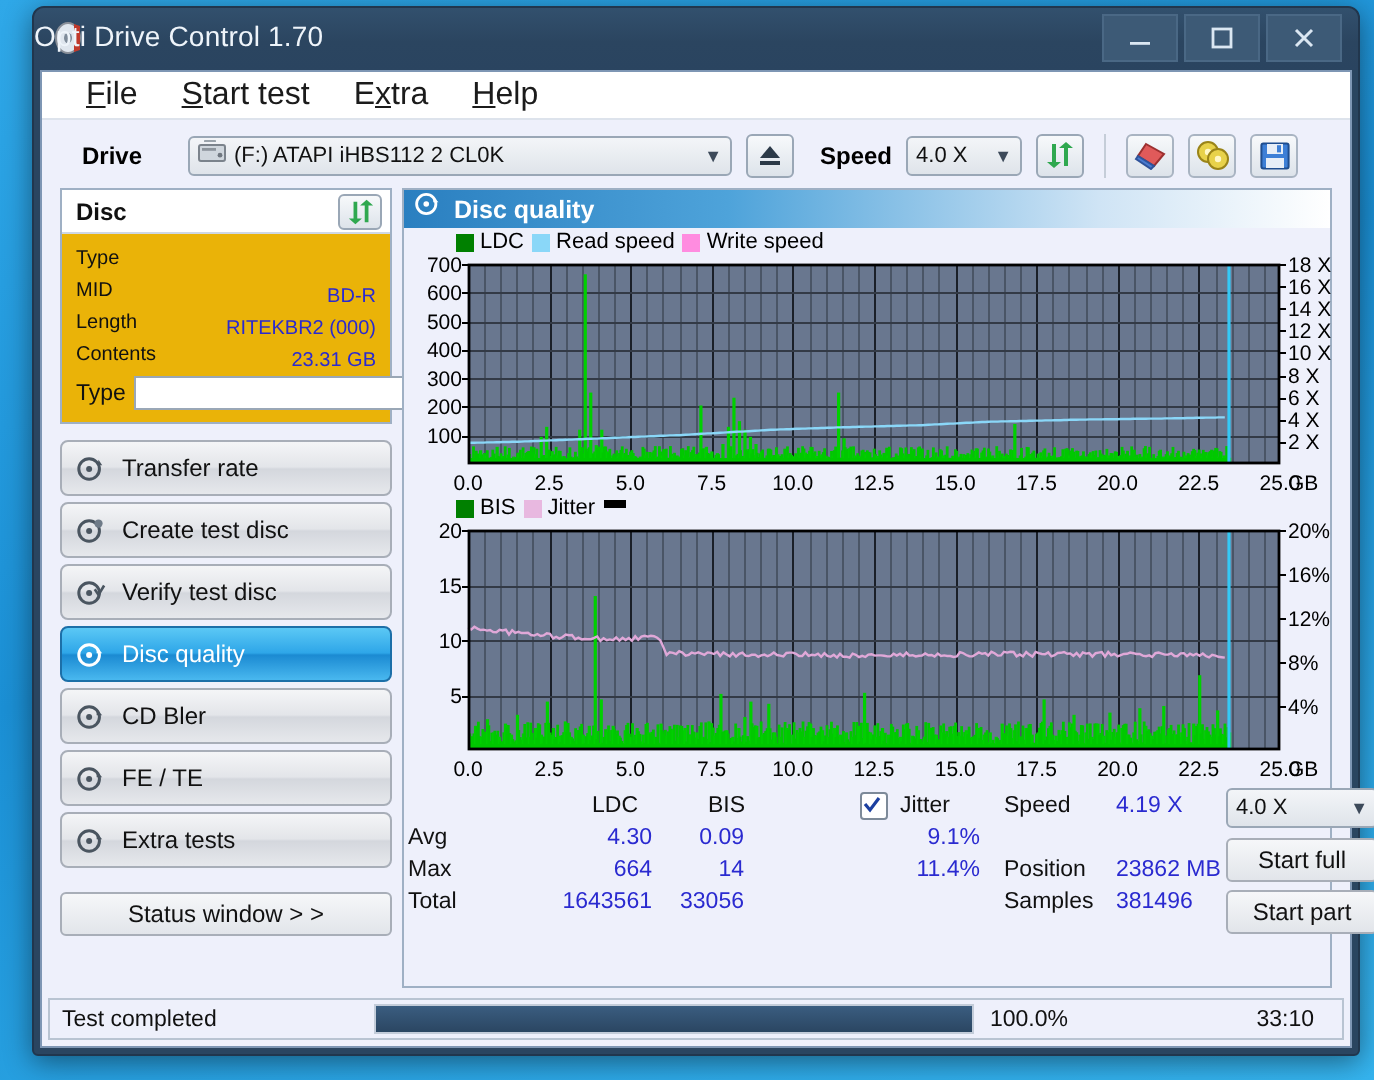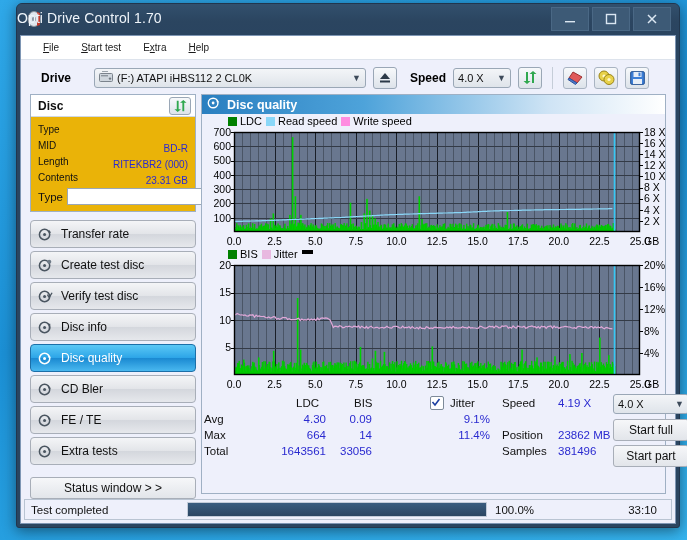--- a/index.html
+++ b/index.html
@@ -33,21 +33,21 @@
   #btn-min{right:90px;}
   #btn-max{right:49px;}
   #btn-close{right:8px;}
   .wbtn svg{display:block;margin:5px auto;}
   
   #client{position:absolute;left:3px;right:3px;top:31px;bottom:3px;
     background:#eef0fb;border:1px solid #7e96b4;box-sizing:border-box;}
   
   #menubar{height:23px;background:#ffffff;border-bottom:1px solid #dde3ec;
     display:flex;align-items:center;padding-left:22px;gap:22px;}
-  #menubar .mi{font-size:10px;color:#1b1b1b;cursor:default;}
+  #menubar .mi{font-size:16px;color:#1b1b1b;cursor:default;}
   #menubar .mi u{text-decoration:underline;}
   
   #toolbar{height:35px;display:flex;align-items:center;padding:0 7px;
     background:#eef0fb;gap:7px;}
   #toolbar .lbl{font-size:12px;font-weight:bold;color:#000;}
   .combo{
     background:linear-gradient(180deg,#f3f5f8,#dfe4ea);
     border:1px solid #9aa7b6;border-radius:3px;height:20px;
     display:flex;align-items:center;font-size:11px;color:#111;
     padding:0 4px;box-sizing:border-box;position:relative;}
@@ -291,30 +291,20 @@
             </div>
             <div class="navitem">
               <span class="ic">
                 <svg width="15" height="15" viewBox="0 0 16 16">
                     <circle cx="7" cy="8" r="5.5" fill="none" stroke="#4a5560" stroke-width="1.6"></circle>
                     <circle cx="7" cy="8" r="1.6" fill="#4a5560"></circle>
                     <path d="M10 6 L12 9 L15 4" stroke="#4a5560" stroke-width="1.4" fill="none"></path>
                   </svg>
               </span>
               <span>Verify test disc</span>
-            </div>
-            <div class="navitem">
-              <span class="ic">
-                <svg width="15" height="15" viewBox="0 0 16 16">
-                    <circle cx="7" cy="8" r="5.5" fill="none" stroke="#4a5560" stroke-width="1.6"></circle>
-                    <circle cx="7" cy="8" r="1.6" fill="#4a5560"></circle>
-                    <rect x="11.5" y="4" width="1.6" height="6" fill="#4a5560"></rect>
-                  </svg>
-              </span>
-              <span>Disc info</span>
             </div>
             <div class="navitem sel">
               <span class="ic">
                 <svg width="15" height="15" viewBox="0 0 16 16">
                     <circle cx="7" cy="8" r="5.5" fill="none" stroke="#ffffff" stroke-width="1.6"></circle>
                     <circle cx="7" cy="8" r="1.6" fill="#ffffff"></circle>
                     <path d="M11 4 L14 7 L11 7 Z" fill="#ffffff"></path>
                   </svg>
               </span>
               <span>Disc quality</span>

